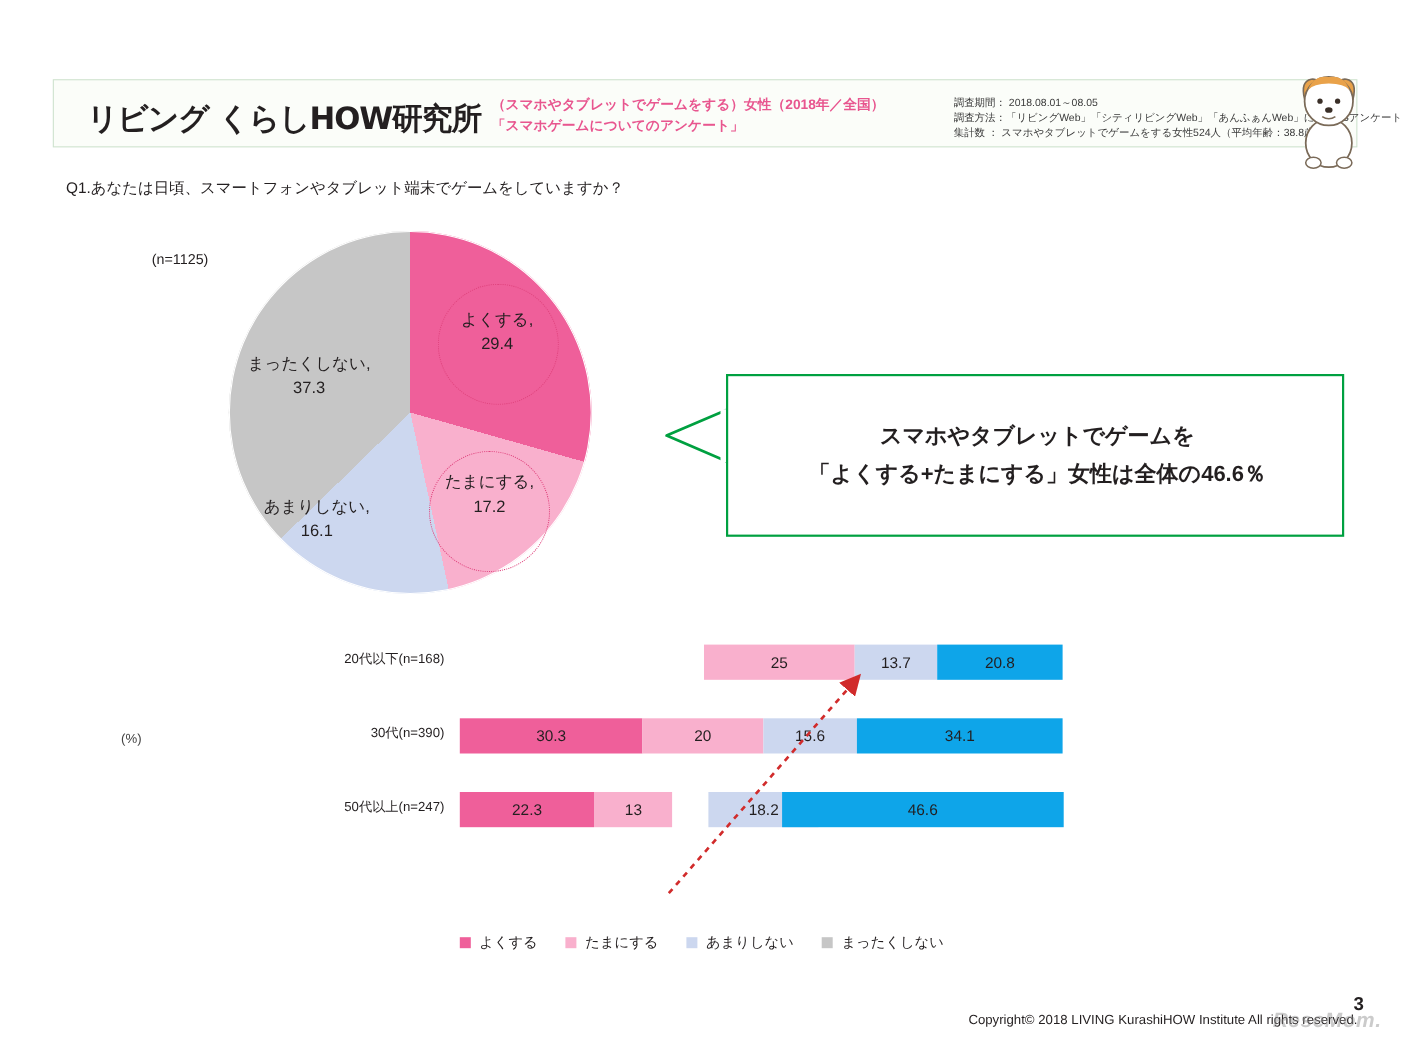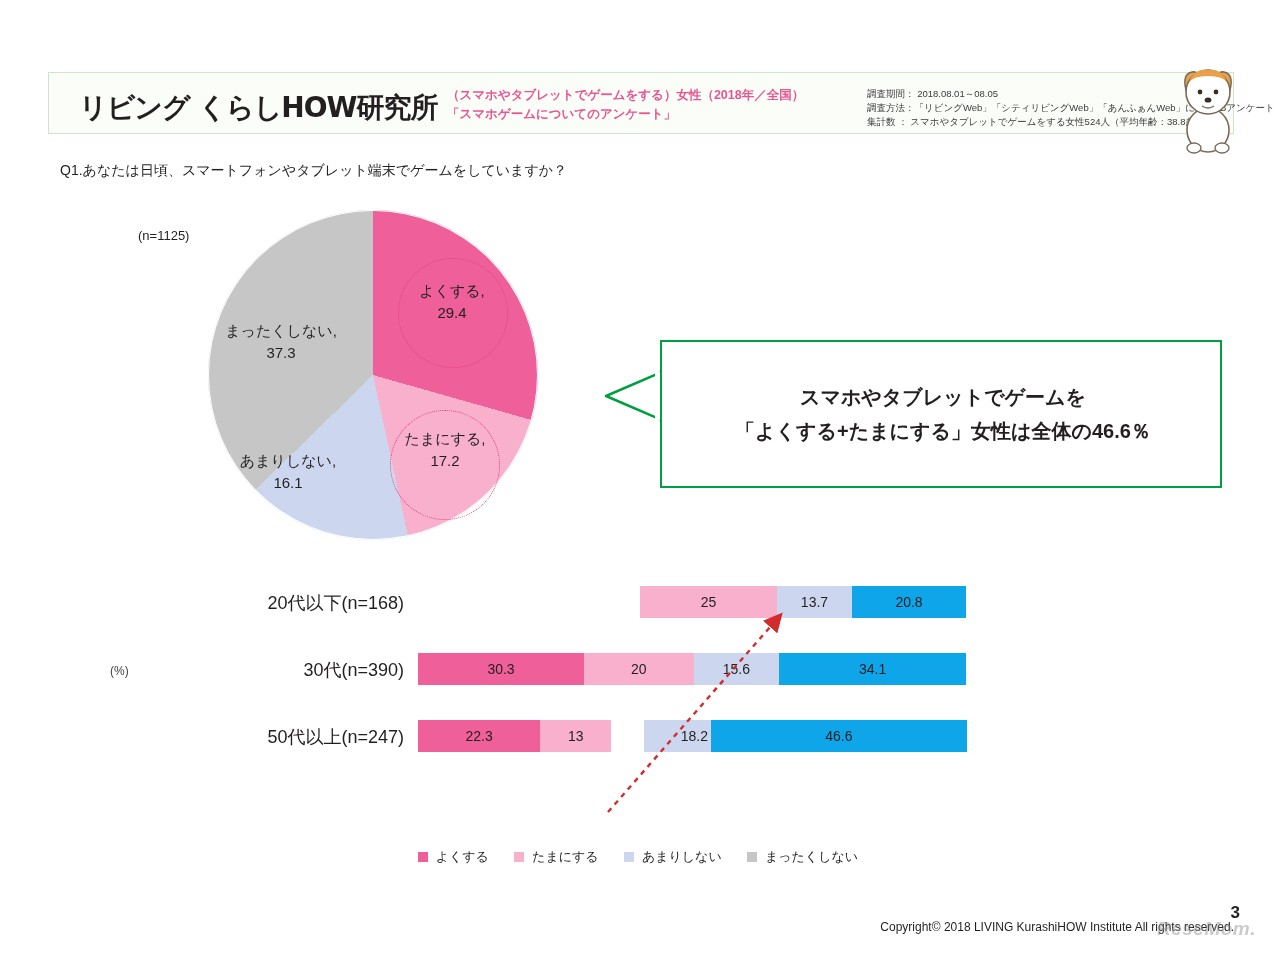--- a/index.html
+++ b/index.html
@@ -68,21 +68,21 @@
   }
   .callout-tail{
     position:absolute;left:600px;top:370px;width:62px;height:52px;
   }
   
   .pct-label{position:absolute;left:110px;top:664px;font-size:12px;color:#444;}
   .rows{position:absolute;left:0;top:583px;width:1280px;}
   .row{position:relative;height:67px;}
   .row-label{
     position:absolute;left:0;top:8px;width:404px;text-align:right;
-    font-size:18px;color:#231f20;
+    font-size:12px;color:#231f20;
   }
   .bar{
     position:absolute;left:418px;top:3px;height:32px;width:548px;
   }
   .seg{
     position:absolute;top:0;height:32px;
     font-size:14px;line-height:32px;text-align:center;color:#231f20;
     box-sizing:border-box;
   }
   .c0{background:#ef5f9a;}

